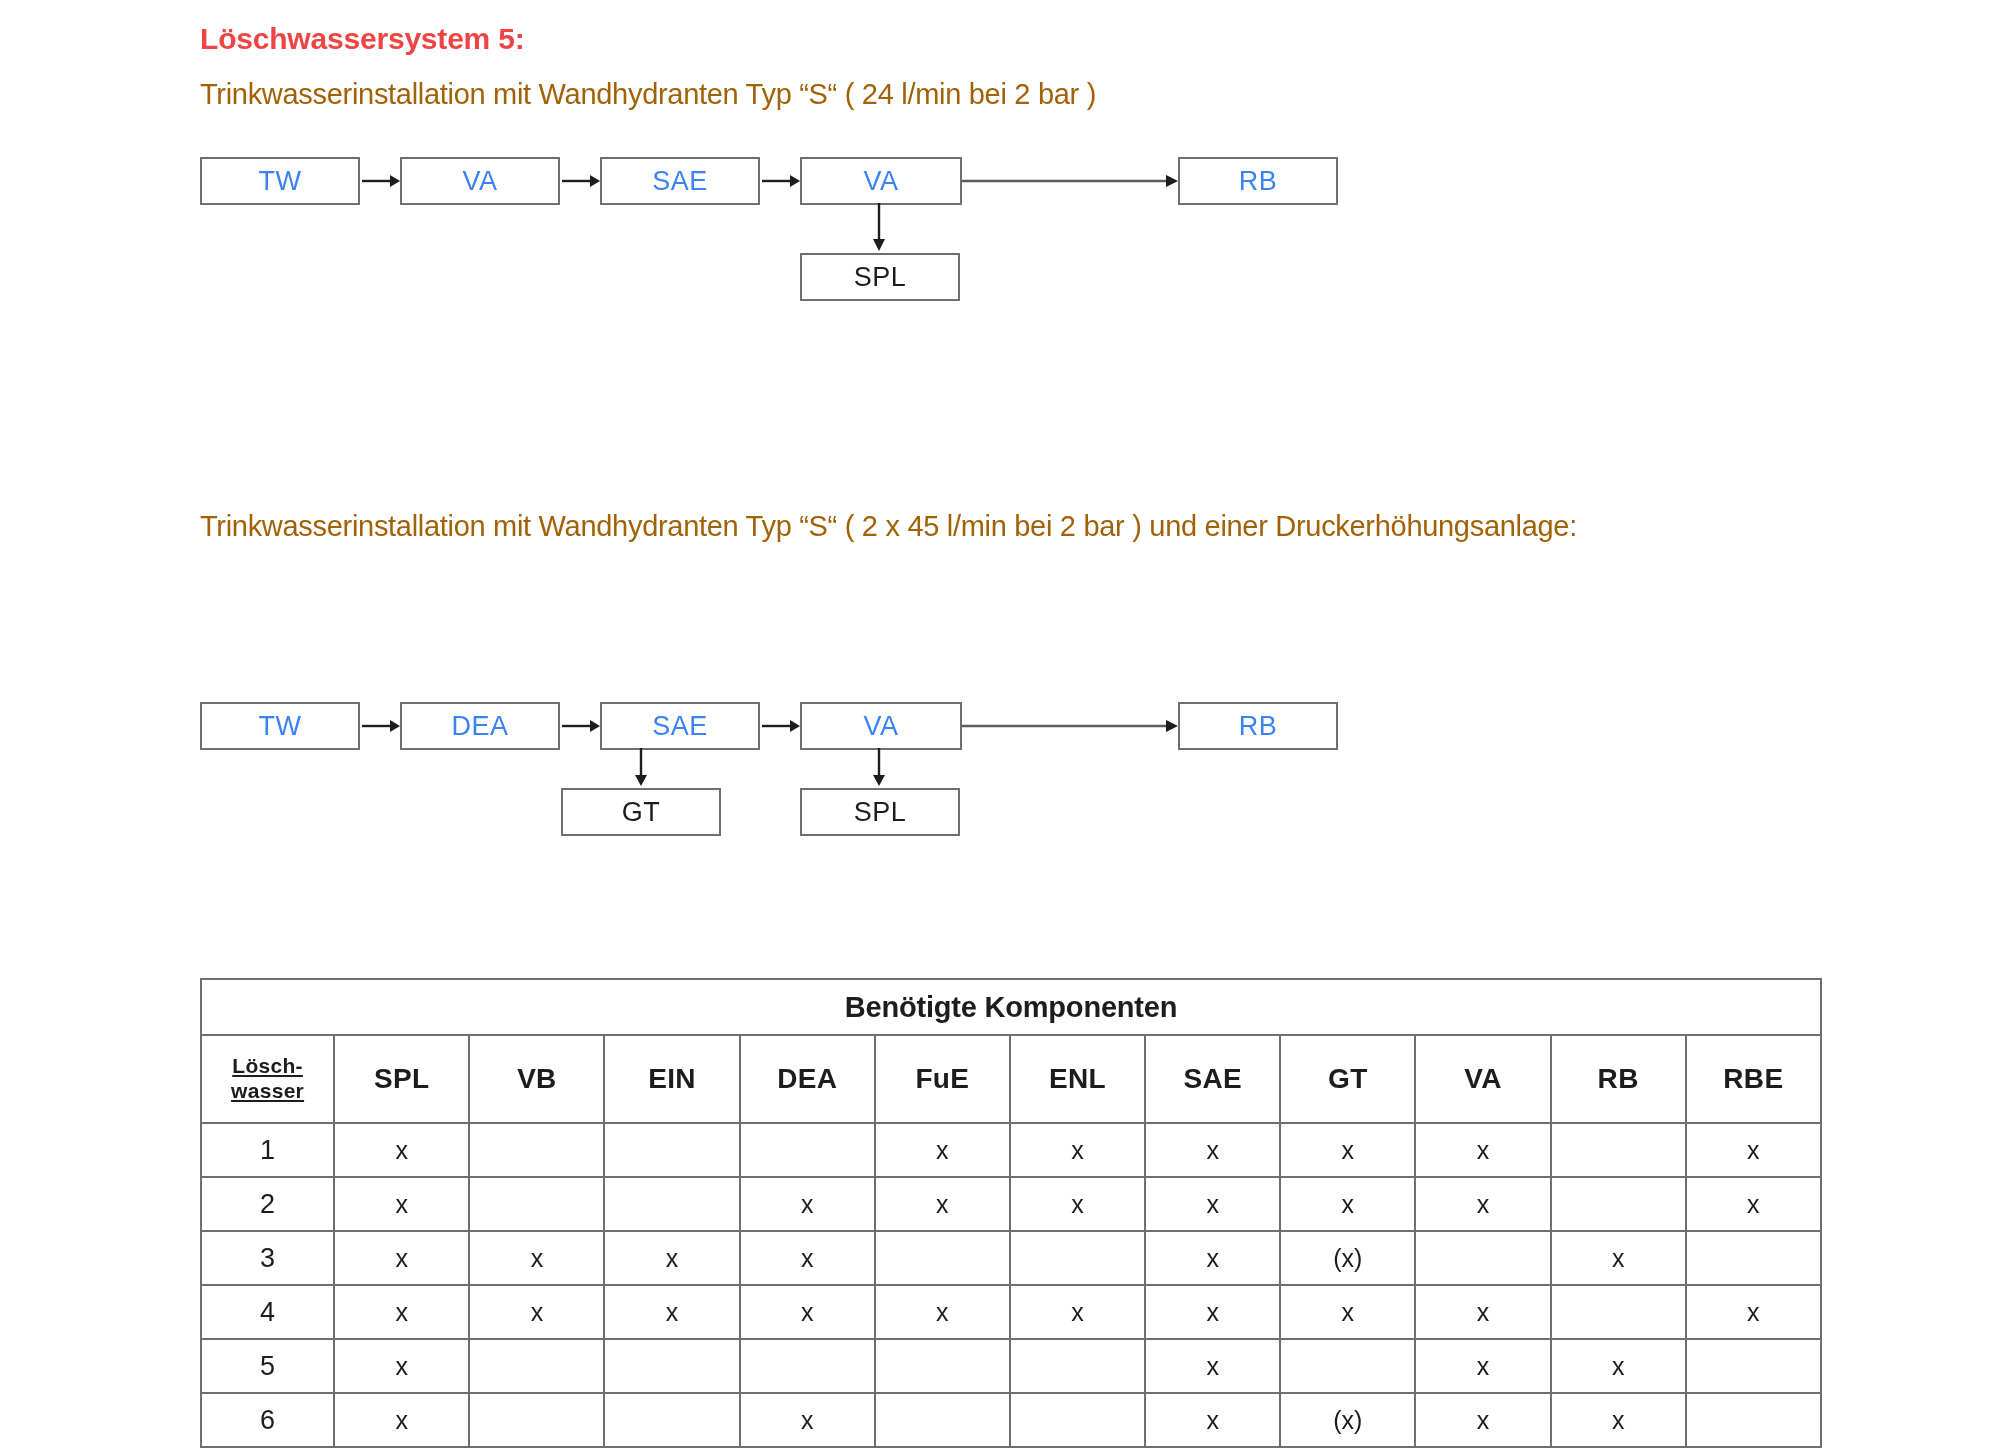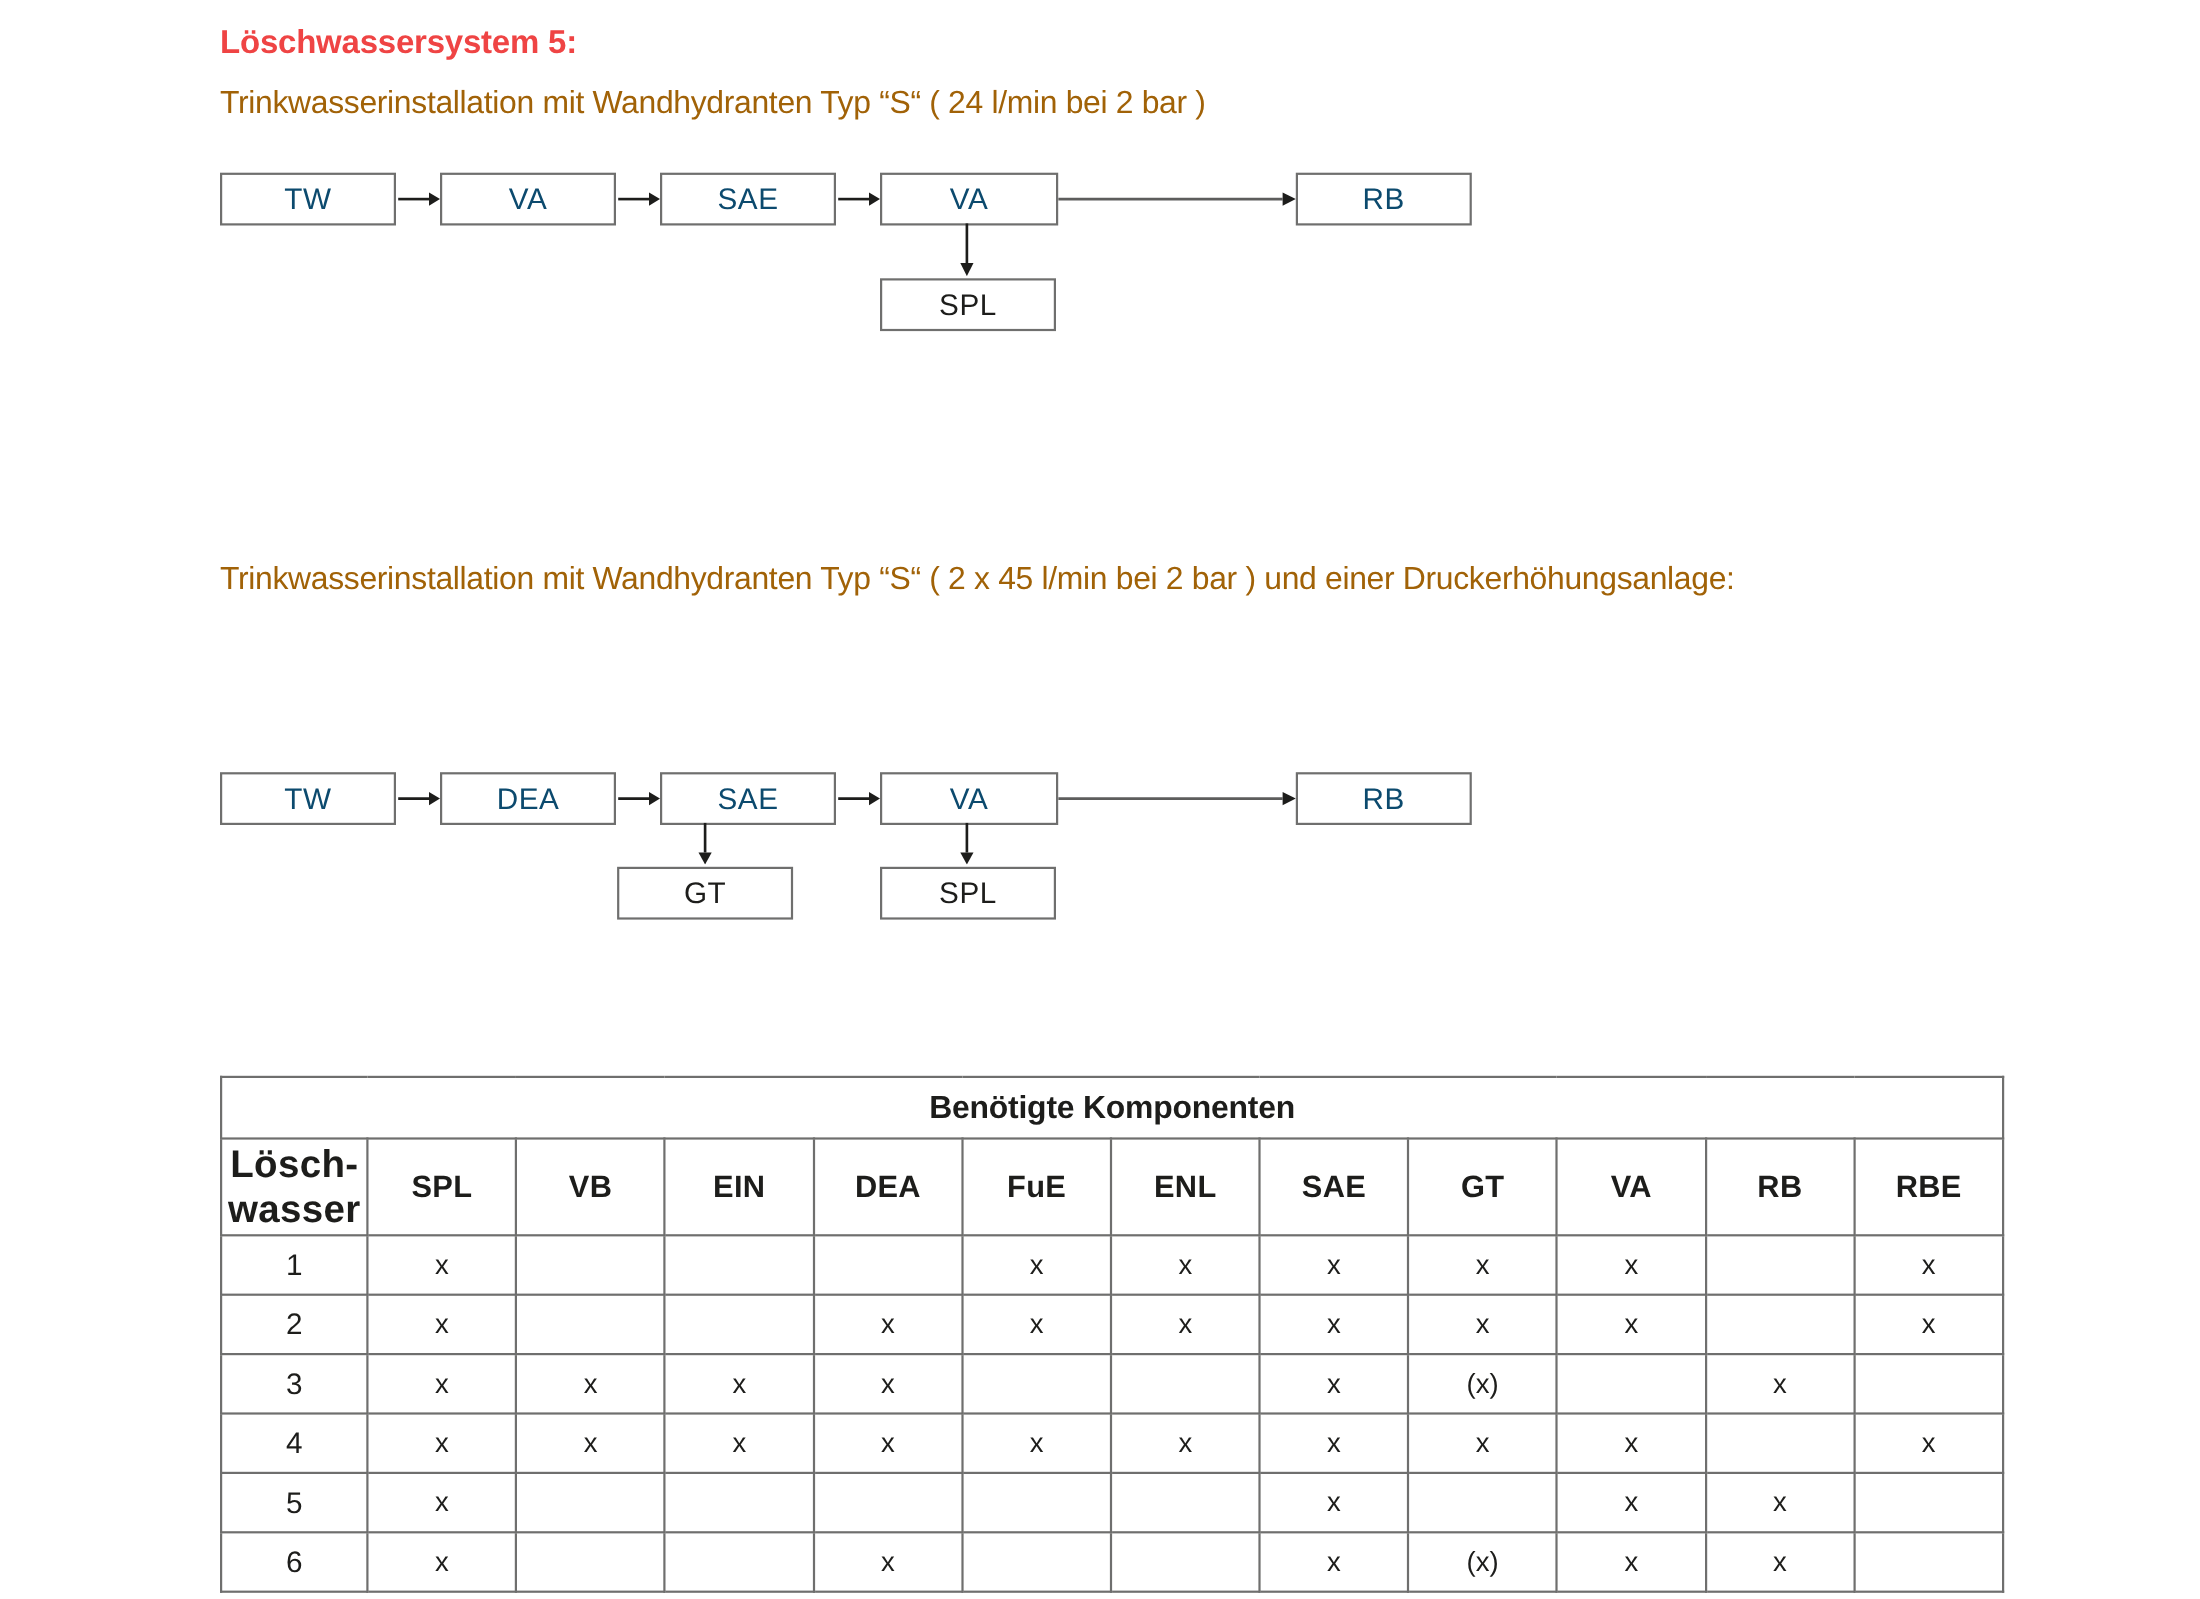--- a/index.html
+++ b/index.html
@@ -60,21 +60,21 @@
 
   .node {
     border: 2px solid #6f6f6e;
     background: #ffffff;
     height: 48px;
     box-sizing: border-box;
     display: flex;
     align-items: center;
     justify-content: center;
     font-size: 27px;
-    color: #0c4a6e;
+    color: #3b82f6;
     letter-spacing: 0.5px;
   }
   .node.w-tw  { width: 160px; }
   .node.w-std { width: 160px; }
   .node.w-va  { width: 162px; }
 
   .arrow-h {
     width: 40px;
     display: flex;
     align-items: center;
@@ -142,22 +142,23 @@
     height: 54px;
     letter-spacing: -0.2px;
   }
   .col-head {
     font-size: 28px;
     font-weight: bold;
     height: 86px;
     letter-spacing: 0.3px;
   }
   .col-head.first {
-    font-size: 35px;
+    font-size: 21px;
     line-height: 1.18;
+    text-decoration: underline;
   }
   .cell {
     height: 52px;
     font-size: 25px;
     font-weight: normal;
   }
   .row-label {
     font-size: 27px;
   }
   .mark { font-size: 25px; color: #2b2b2b; }

